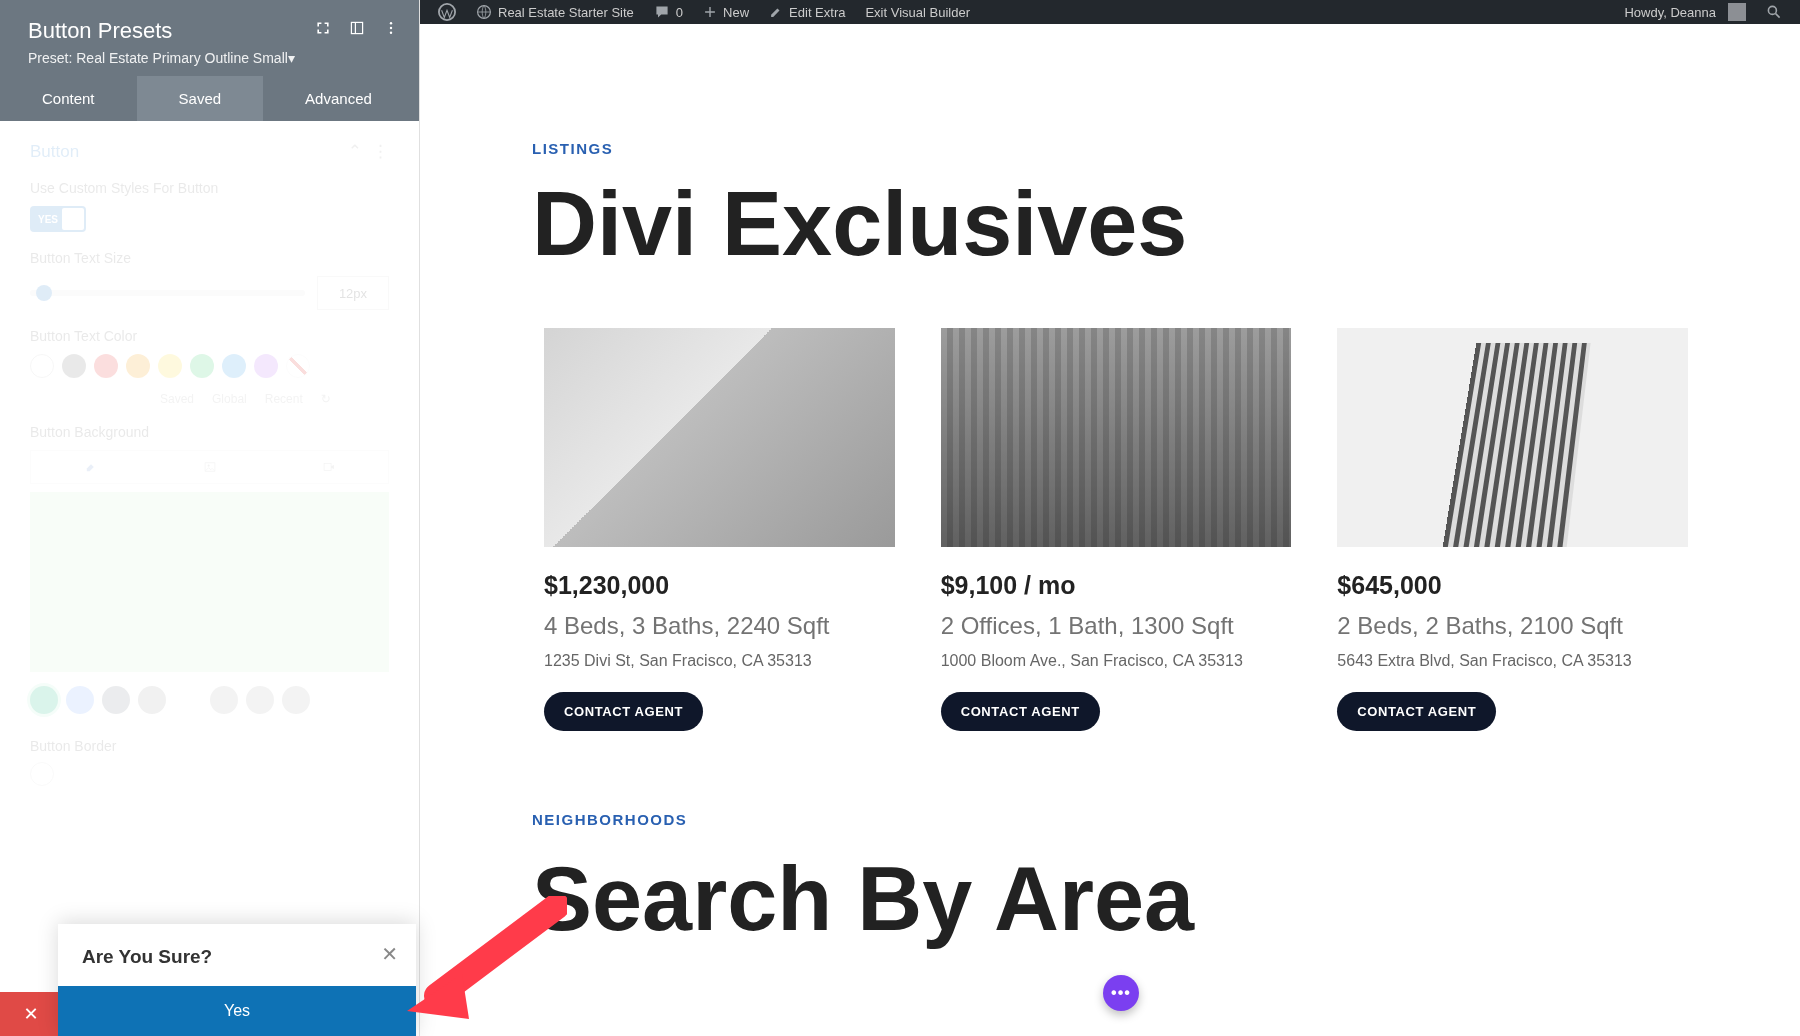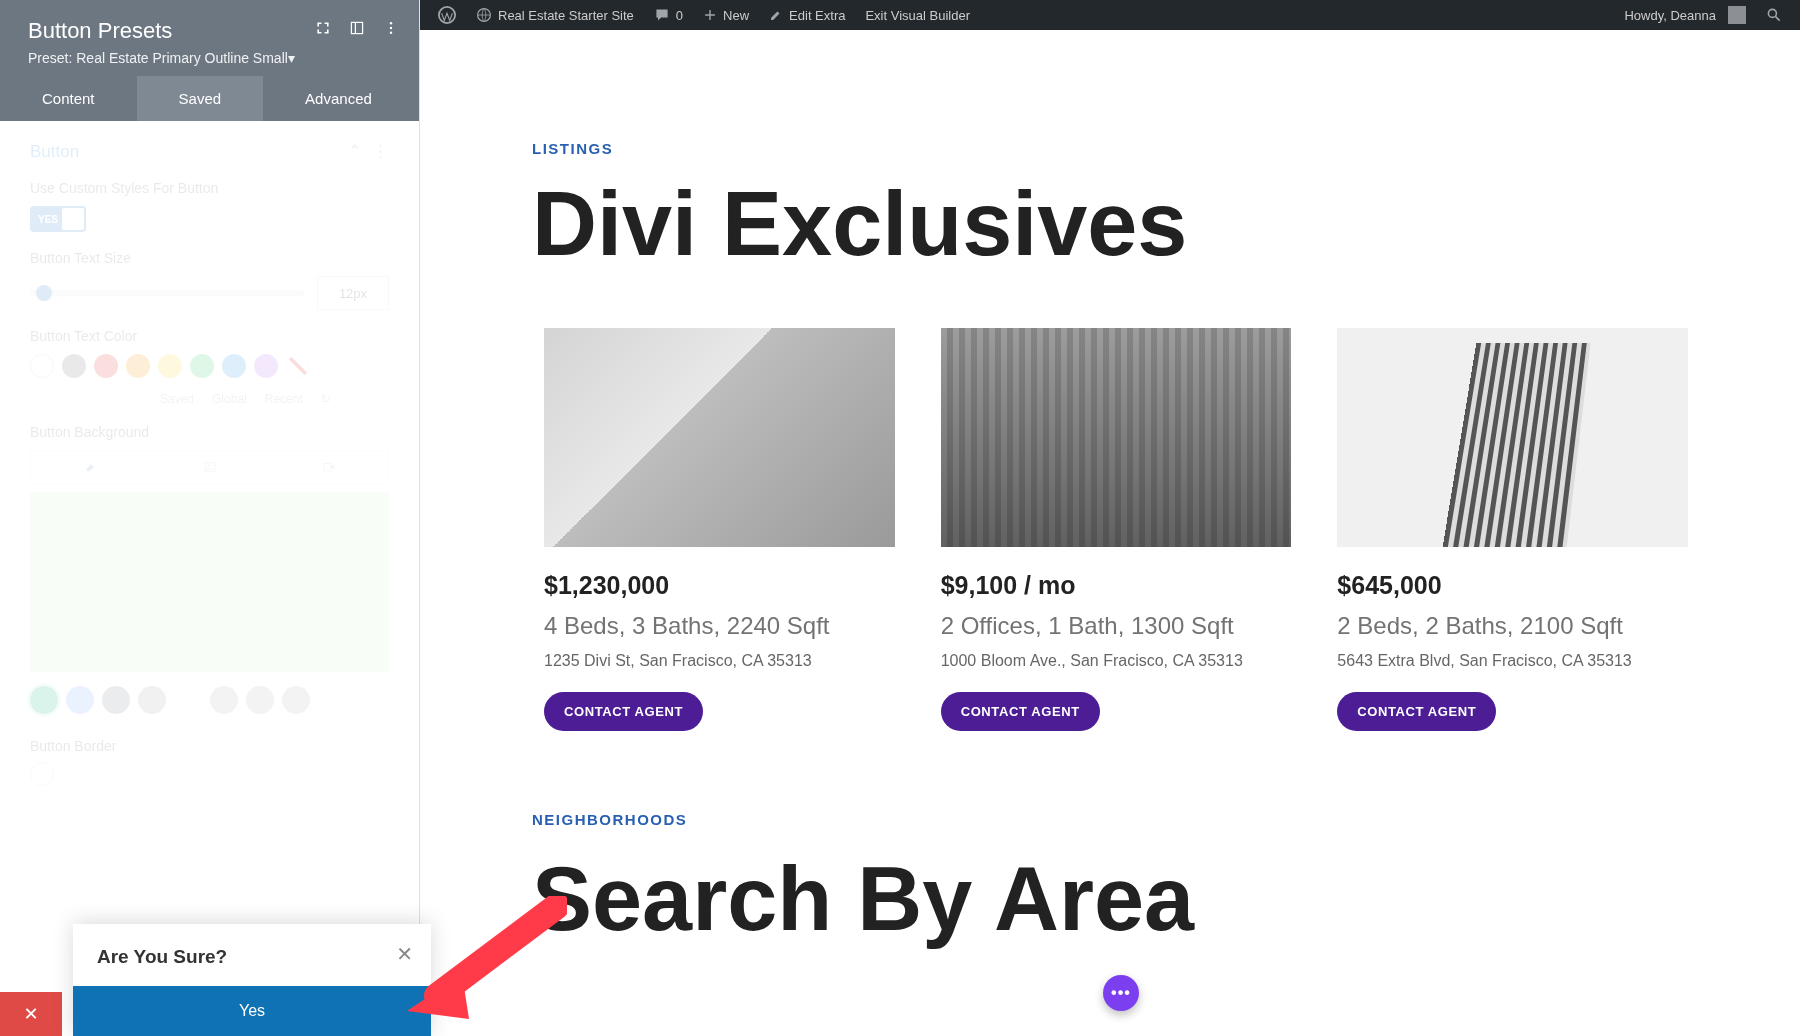--- a/index.html
+++ b/index.html
@@ -1,19 +1,19 @@
 <!DOCTYPE html>
 <html><head>
 <meta charset="utf-8">
 <style>
 * { box-sizing: border-box; margin: 0; padding: 0; }
 body { font-family: -apple-system, BlinkMacSystemFont, "Segoe UI", Helvetica, Arial, sans-serif; background: #fff; width: 1800px; height: 1036px; overflow: hidden; position: relative; }
 
 
-.admin-bar { position: absolute; top: 0; left: 420px; right: 0; height: 30px; background: #23282d; color: #ccc; display: flex; align-items: center; padding: 0 8px; font-size: 13px; }
+.admin-bar { position: absolute; top: 0; left: 420px; right: 0; height: 24px; background: #23282d; color: #ccc; display: flex; align-items: center; padding: 0 8px; font-size: 13px; }
 .admin-bar .ab-item { display: flex; align-items: center; padding: 0 10px; height: 100%; cursor: pointer; gap: 6px; }
 .admin-bar .ab-right { margin-left: auto; display: flex; align-items: center; }
 .admin-bar svg { fill: #a0a5aa; }
 .ab-avatar { width: 18px; height: 18px; background: #8c8f94; display: inline-block; margin-left: 6px; }
 
 
 .sidebar { position: absolute; top: 0; left: 0; width: 420px; height: 100%; background: #fff; border-right: 1px solid #e0e0e0; }
 .sb-header { background: #6c7781; color: #fff; padding: 18px 28px 10px; position: relative; }
 .sb-title { font-size: 22px; font-weight: 500; }
 .sb-sub   { font-size: 14px; opacity: .9; margin-top: 6px; display: flex; align-items: center; }
@@ -38,21 +38,21 @@
 .saved-row { display:flex; gap:18px; font-size:12px; color:#bbb; margin-top:14px; padding-left:130px;}
 .bg-tabs { display:flex; margin-top:10px; border:1px solid #eee; }
 .bg-tab { flex:1; height:32px; display:flex; align-items:center; justify-content:center; }
 .bg-preview { height: 180px; background:#d6f4d6; margin-top:8px; }
 .swatch-row2 { display:flex; gap:8px; margin-top:14px; }
 .swatch-row2 .c { width:28px; height:28px; border-radius:50%; }
 .sb-footer-label { color:#888; font-size:14px; margin-top:24px; }
 .sb-footer-swatch { margin-top:8px; display:flex; gap:6px;}
 
 
-.modal { position: absolute; left: 73px; bottom: 0; width: 358px; background: #fff; box-shadow: 0 -2px 20px rgba(0,0,0,.15); z-index: 10; }
+.modal { position: absolute; left: 58px; bottom: 0; width: 358px; background: #fff; box-shadow: 0 -2px 20px rgba(0,0,0,.15); z-index: 10; }
 .modal-body { padding: 22px 24px 18px; }
 .modal-title { font-size: 19px; font-weight: 600; color: #333; }
 .modal-close { position: absolute; top: 18px; right: 18px; font-size: 20px; color: #888; cursor: pointer; }
 .modal-text { font-size: 14px; color: #888; line-height: 1.5; margin-top: 14px; }
 .modal-yes { background: #0e72b5; color: #fff; text-align: center; padding: 16px; font-size: 16px; cursor: pointer; }
 .red-strip { position:absolute; left:0; bottom:0; width:62px; height:44px; background:#e04a46; z-index:9; color:#fff; display:flex; align-items:center; justify-content:center; font-size:18px; }
 
 
 .arrow { position: absolute; left: 407px; bottom: 10px; width: 160px; height: 130px; z-index: 20; pointer-events: none; }
 
@@ -63,21 +63,21 @@
 .cards { display: flex; gap: 34px; margin-top: 56px; }
 .card { flex: 1; margin-left: 12px; }
 .card-img { width: 100%; height: 219px; background: #bbb; position: relative; overflow: hidden; }
 .card-img.modern::before { content:""; position:absolute; inset:0; background: linear-gradient(135deg,#d4d4d4 0%,#e8e8e8 40%,#bdbdbd 40%,#9a9a9a 100%); }
 .card-img.ornate::before { content:""; position:absolute; inset:0; background: repeating-linear-gradient(90deg,#b5b5b5 0 6px,#9a9a9a 6px 12px), linear-gradient(180deg,#ddd,#888); background-blend-mode:multiply; }
 .card-img.tower::before { content:""; position:absolute; left:35%; bottom:0; width:34%; height:95%; background: repeating-linear-gradient(90deg,#555 0 5px,#ddd 5px 10px); transform: perspective(260px) rotateX(6deg) skewX(-8deg); }
 .card-img.tower { background:#f0f0f0; }
 .price { font-size: 25px; font-weight: 700; margin-top: 24px; color: #222; }
 .meta { font-size: 24px; color: #737373; margin-top: 12px; }
 .addr { font-size: 16px; color: #666; margin-top: 12px; }
-.cta { display: inline-block; margin-top: 22px; background: #4c1d95; color: #fff; font-size: 13px; font-weight: 700; letter-spacing: .6px; padding: 12px 20px; border-radius: 22px; cursor: pointer; }
+.cta { display: inline-block; margin-top: 22px; background: #0f172a; color: #fff; font-size: 13px; font-weight: 700; letter-spacing: .6px; padding: 12px 20px; border-radius: 22px; cursor: pointer; }
 .section2 { margin-top: 80px; }
 .h1b { font-size: 90px; font-weight: 600; color: #222; margin-top: 20px; }
 .fab { position:absolute; left:1103px; top:975px; width:36px; height:36px; background:#7b3ff0; border-radius:50%; z-index:25; display:flex; align-items:center; justify-content:center; color:#fff; box-shadow:0 4px 10px rgba(0,0,0,.25); font-weight:bold; letter-spacing:1px; }
 </style>
 </head>
 <body>
 
 <div class="admin-bar">
   <span class="ab-item">
       <svg width="18" height="18" viewBox="0 0 20 20">

